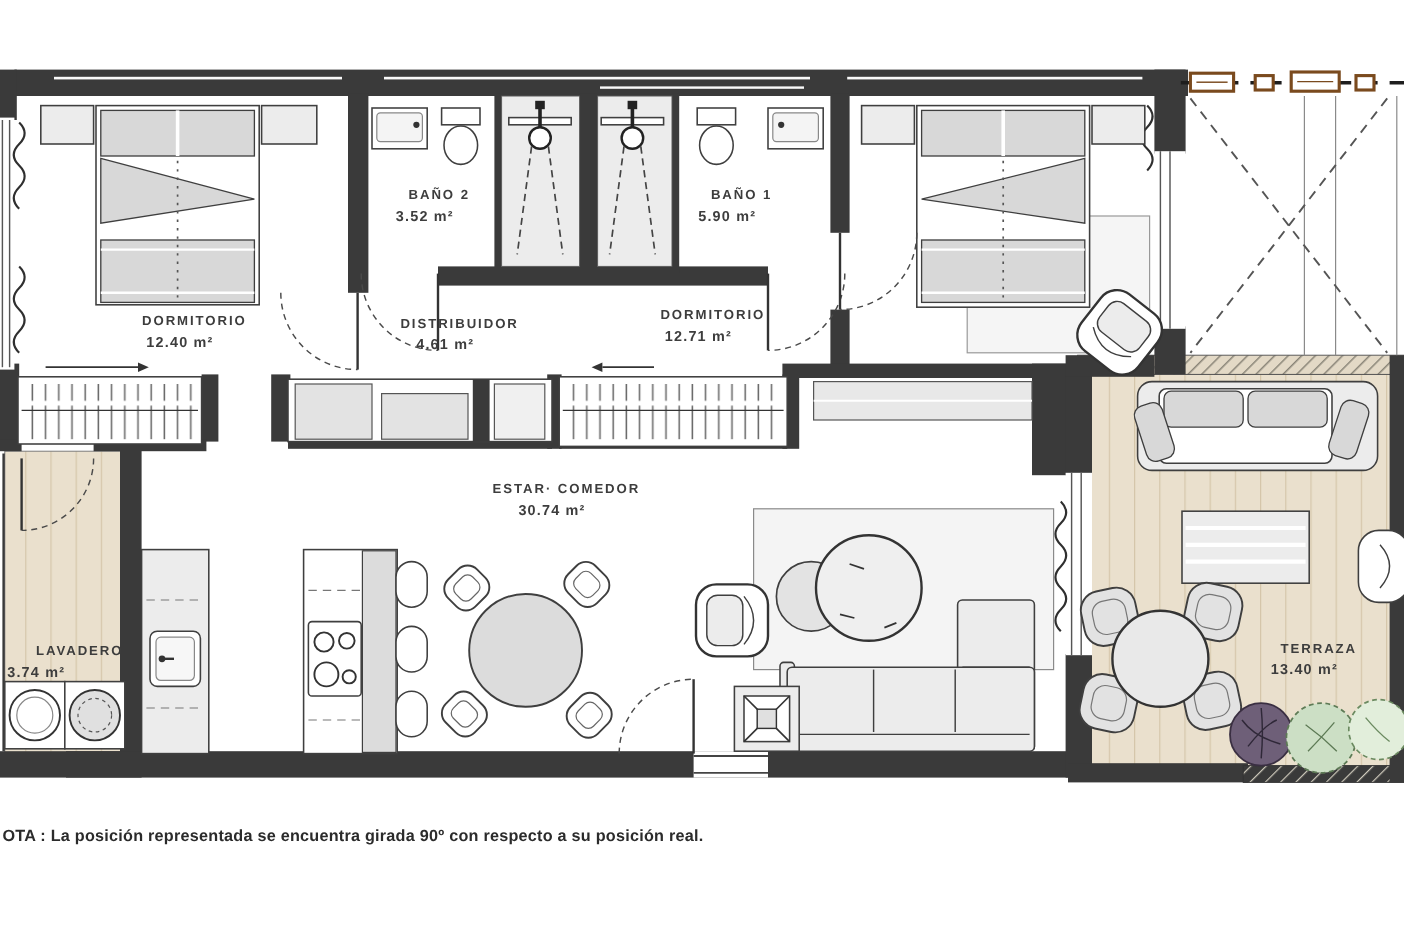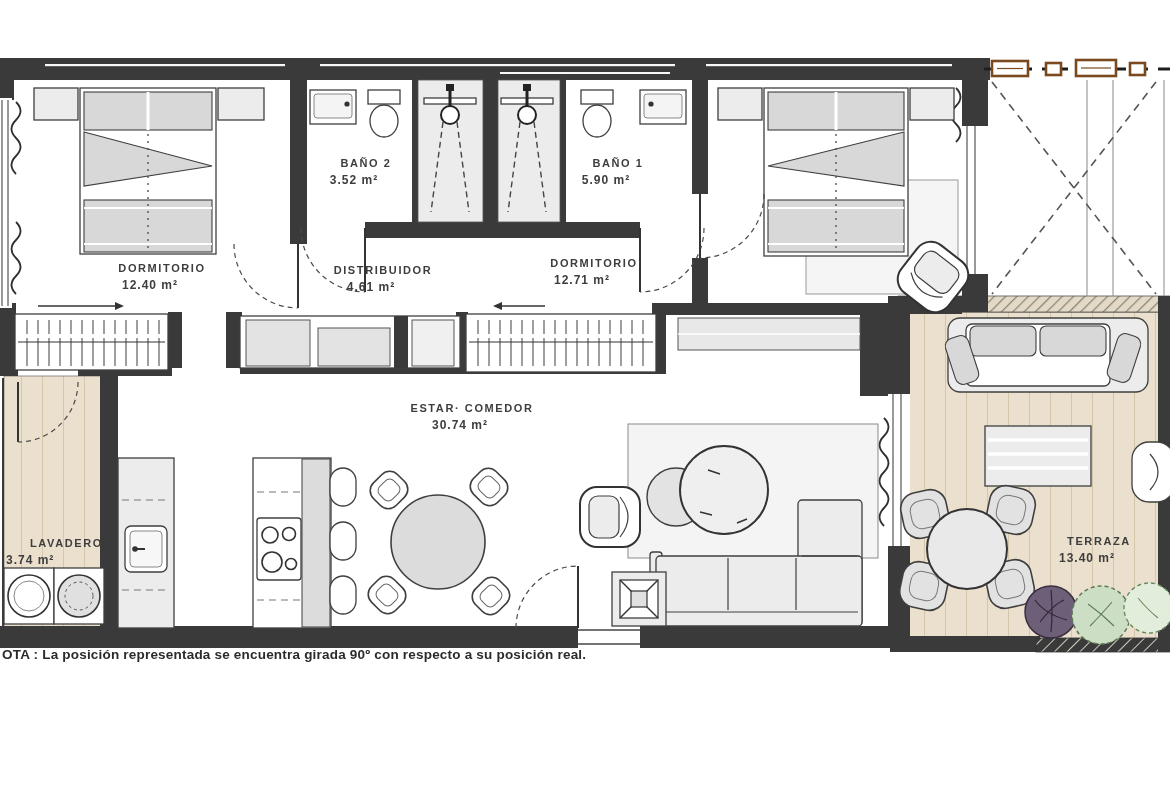--- a/index.html
+++ b/index.html
@@ -16,21 +16,21 @@
   .arc{fill:none;stroke:#4a4a4a;stroke-width:1.2;stroke-dasharray:5 4;}
   .leaf{stroke:#333;stroke-width:2;}
   .dot{stroke:#555;stroke-width:1.4;stroke-dasharray:2 5;fill:none;}
   .dsh{stroke:#777;stroke-width:1;stroke-dasharray:7 5;fill:none;}
   .xdash{stroke:#555;stroke-width:1.6;stroke-dasharray:8 6;fill:none;}
   
   .room-label{position:absolute;transform:translateX(-50%);text-align:center;color:#3d3d3d;}
   .room-name{font-size:11px;font-weight:600;letter-spacing:1.6px;white-space:nowrap;padding-left:24px;}
   .room-area{margin-top:4px;font-size:12px;font-weight:700;letter-spacing:1px;white-space:nowrap;}
   .room-label.left-align{transform:none;text-align:left;}
-  .note{position:absolute;left:2px;top:647px;font-size:13.5px;font-weight:600;
+  .note{position:absolute;left:2px;top:689px;font-size:13.5px;font-weight:600;
         letter-spacing:0.2px;color:#2b2b2b;white-space:nowrap;}
 </style>
 </head>
 <body>
 
 <div id="page">
 
 <svg width="1170" height="785" viewBox="0 0 1170 785">
   <defs>
     <pattern id="wood" width="21" height="20" patternUnits="userSpaceOnUse">

